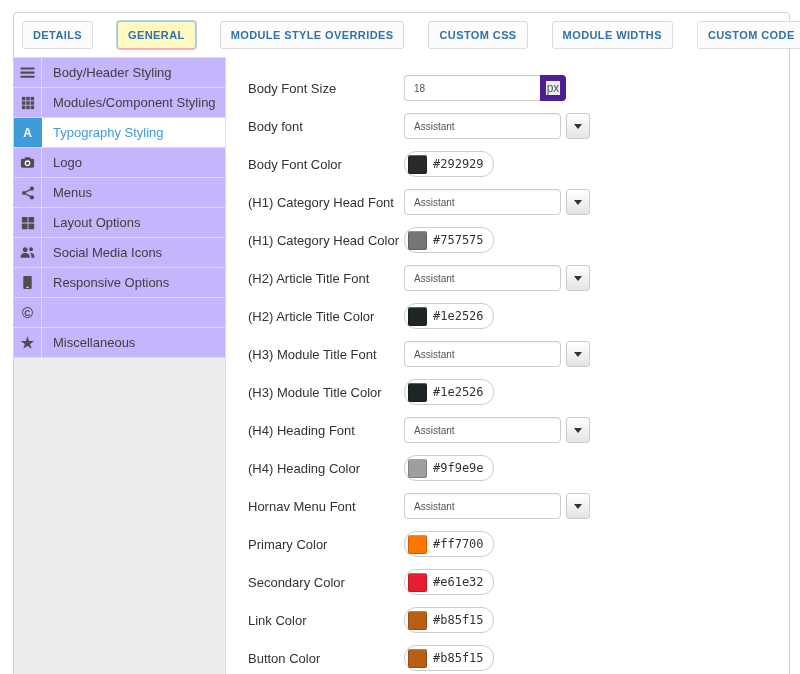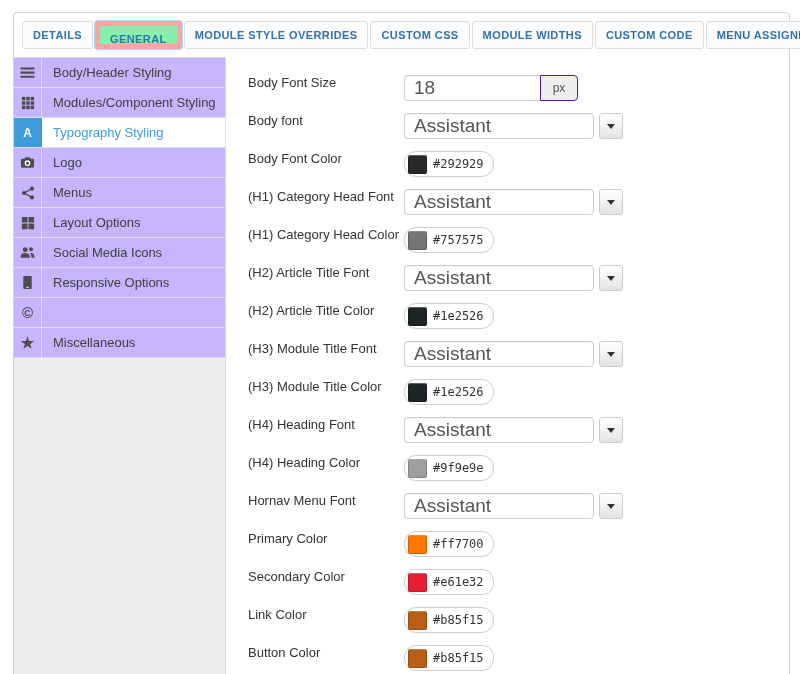--- a/index.html
+++ b/index.html
@@ -1,50 +1,50 @@
 <!DOCTYPE html>
 <html><head>
 <meta charset="utf-8">
 <style>
   *{box-sizing:border-box;margin:0;padding:0}
   html,body{width:800px;height:674px;background:#fff;overflow:hidden;
     font-family:"Liberation Sans",sans-serif;}
   .panel{position:absolute;left:13px;top:12px;width:777px;height:700px;
     border:1px solid #d3d3d3;border-radius:4px;background:#fff}
   
-  .tabbar{display:flex;gap:2px;align-items:center;height:44px;padding:0 8px}
+  .tabbar{display:flex;gap:24px;align-items:center;height:44px;padding:0 8px}
   .tab{white-space:nowrap;height:28px;line-height:26px;padding:0 10px;
     border:1px solid #dcdcdc;border-radius:3px;background:#fcfcfc;
     color:#3071a9;font-size:11px;font-weight:bold;letter-spacing:.4px;cursor:pointer}
-  .tab.active{border:5px solid #fca5a5;box-shadow:0 0 0 1px rgba(84,163,214,.45);background:#86efac}
+  .tab.active{border:1px solid #fca5a5;box-shadow:0 0 0 1px rgba(84,163,214,.45);background:#fef9c3}
   
   .content{display:flex;height:632px}
   .sidebar{width:212px;flex-shrink:0;border-top:1px solid #ddd;border-right:1px solid #ddd;background:#ededed}
   .side-item{display:flex;height:30px;border-bottom:1px solid #ddd;background:#c4b5fd;cursor:pointer}
   .icell{width:28px;flex-shrink:0;border-right:1px solid #ddd;display:flex;
     align-items:center;justify-content:center;color:#4d4d4d}
   .ilabel{flex:1;padding-left:11px;font-size:13px;color:#404040;display:flex;align-items:center}
   .side-item.active .icell{background:#3e9cdb;border-color:#3e9cdb;color:#fff}
   .side-item.active{background:#fff}
   .side-item.active .ilabel{color:#3e9cdb}
   .txt-icon{font-weight:bold;font-size:12px;line-height:1}
   .txt-icon.big{font-size:15px}
   svg{display:block}
   
   .formcol{flex:1;padding:18px 0 0 22px;background:#fff}
-  .frow{display:flex;align-items:flex-start;height:26px;margin-bottom:12px}
+  .frow{display:flex;align-items:center;height:26px;margin-bottom:12px}
   .flabel{width:156px;flex-shrink:0;font-size:13px;color:#333}
   .igroup{display:flex}
-  .inp{height:26px;border:1px solid #ccc;border-radius:4px;font-size:19px;color:#555;
+  .inp{height:26px;border:1px solid #ccc;border-radius:4px;font-size:10px;color:#555;
     padding:0 9px;background:#fff;outline:none;
     box-shadow:inset 0 1px 1px rgba(0,0,0,.05);font-family:"Liberation Sans",sans-serif}
   .inp.num{width:136px;border-top-right-radius:0;border-bottom-right-radius:0;border-right:none}
-  .addon{height:26px;width:38px;border:1px solid #4c1d95;border-radius:0 4px 4px 0;background:#eee;
+  .addon{height:26px;width:26px;border:6px solid #4c1d95;border-radius:0 4px 4px 0;background:#eee;
     color:#555;font-size:12px;display:flex;align-items:center;justify-content:center}
-  .inp.font{width:190px}
+  .inp.font{width:157px}
   .caret-btn{width:24px;height:26px;margin-left:5px;border:1px solid #ccc;border-radius:3px;
     background:linear-gradient(#fff,#e4e4e4);cursor:pointer;display:flex;
     align-items:center;justify-content:center;padding:0}
   .caret{width:0;height:0;border-left:4px solid transparent;border-right:4px solid transparent;
     border-top:5px solid #333}
   .colorbox{display:inline-flex;align-items:center;height:26px;border:1px solid #ccc;
     border-radius:12px;background:#fff;padding:0 9px 0 3px;cursor:pointer}
   .swatch{width:19px;height:19px;border-radius:2px;margin-right:6px;
     box-shadow:inset 0 1px 0 rgba(255,255,255,.3),inset 0 0 0 1px rgba(0,0,0,.18)}
   .hex{font-family:"DejaVu Sans Mono",monospace;font-size:12px;color:#333}

